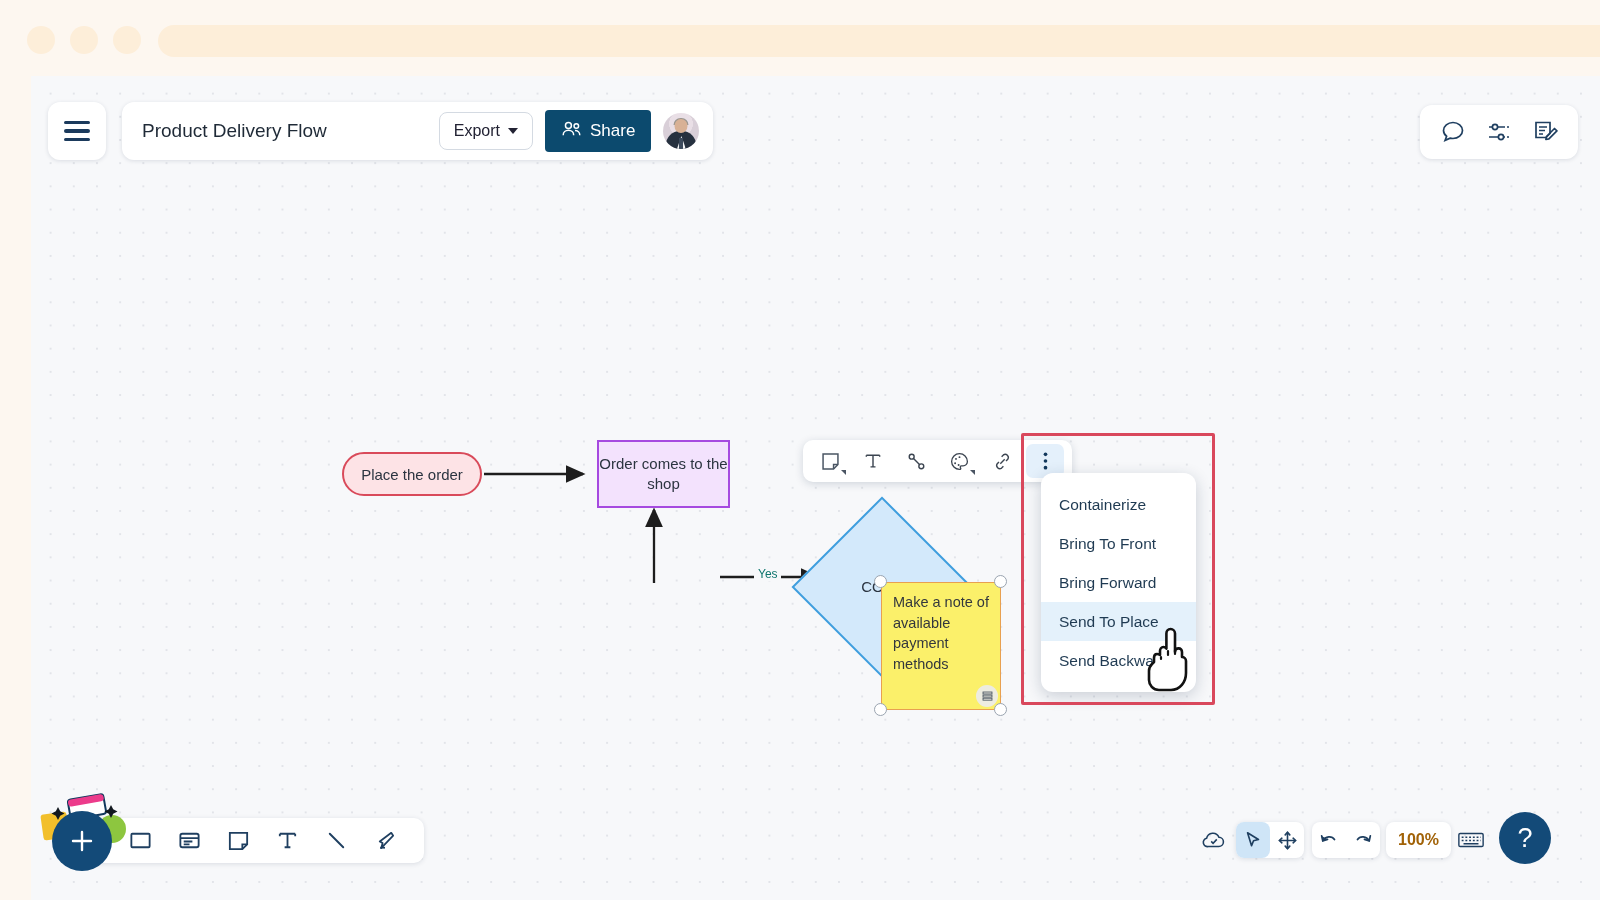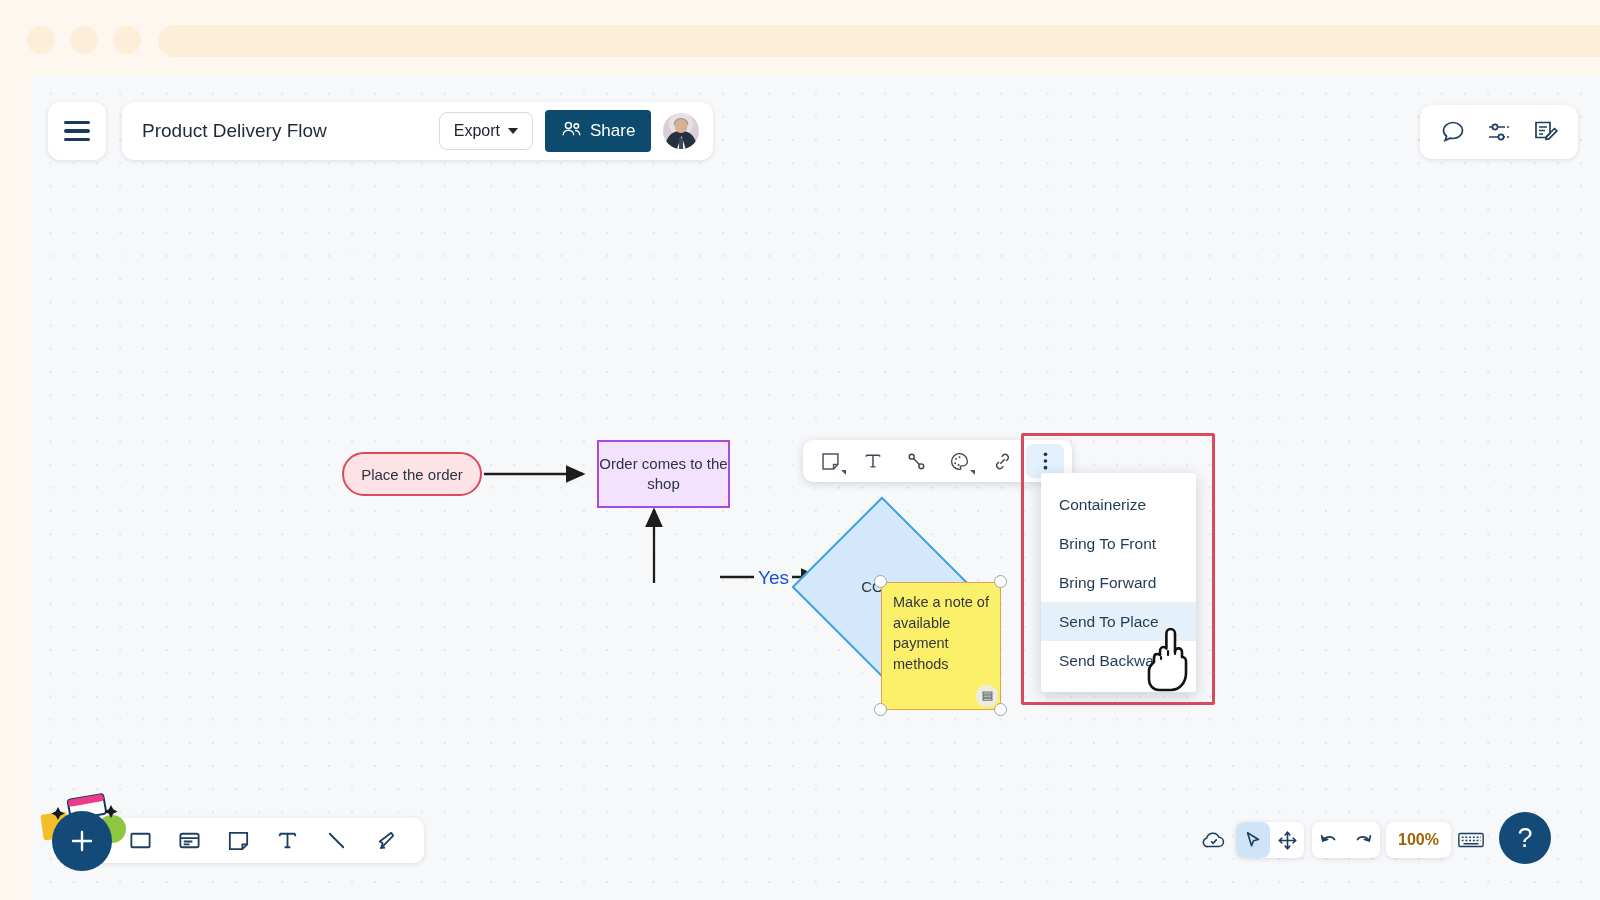--- a/index.html
+++ b/index.html
@@ -126,21 +126,21 @@
     border-radius: 50%; background: rgba(235,235,235,.92);
     display: flex; align-items: center; justify-content: center;
   }
   .handle { position: absolute; width: 13px; height: 13px; border-radius: 50%;
     background: #fff; border: 1.4px solid #9aa4b0; }
   #h-tl { left: 843px; top: 499px; }
   #h-tr { left: 963px; top: 499px; }
   #h-bl { left: 843px; top: 627px; }
   #h-br { left: 963px; top: 627px; }
 
-  .edge-label { position: absolute; font-size: 19px; color: #1d4ed8;
+  .edge-label { position: absolute; font-size: 12px; color: #0f766e;
     background: #f7f8fa; padding: 0 3px; }
 
   
   #shape-toolbar {
     position: absolute; left: 772px; top: 364px;
     height: 42px; border-radius: 10px; background: #fff;
     box-shadow: 0 2px 9px rgba(20,40,70,.17);
     display: flex; align-items: center; gap: 5px; padding: 0 8px;
   }
   #shape-toolbar .sb {
@@ -153,21 +153,21 @@
 
   
   #annot-rect {
     position: absolute; left: 990px; top: 357px; width: 194px; height: 272px;
     border: 3px solid #d9485c; border-radius: 2px; pointer-events: none;
   }
 
   
   #ctx-menu {
     position: absolute; left: 1010px; top: 397px; width: 155px;
-    background: #fff; border-radius: 3px; padding: 12px 0;
+    background: #fff; border-radius: 12px; padding: 12px 0;
     box-shadow: 0 4px 16px rgba(20,40,70,.2);
   }
   #ctx-menu .mi {
     height: 39px; display: flex; align-items: center; padding: 0 0 0 18px;
     font-size: 15.5px; color: #1f3a52; white-space: nowrap; cursor: pointer;
   }
   #ctx-menu .mi.hl { background: #e4f1fb; }
 
   
   #hand-cursor { position: absolute; left: 1106px; top: 548px; pointer-events: none; }

